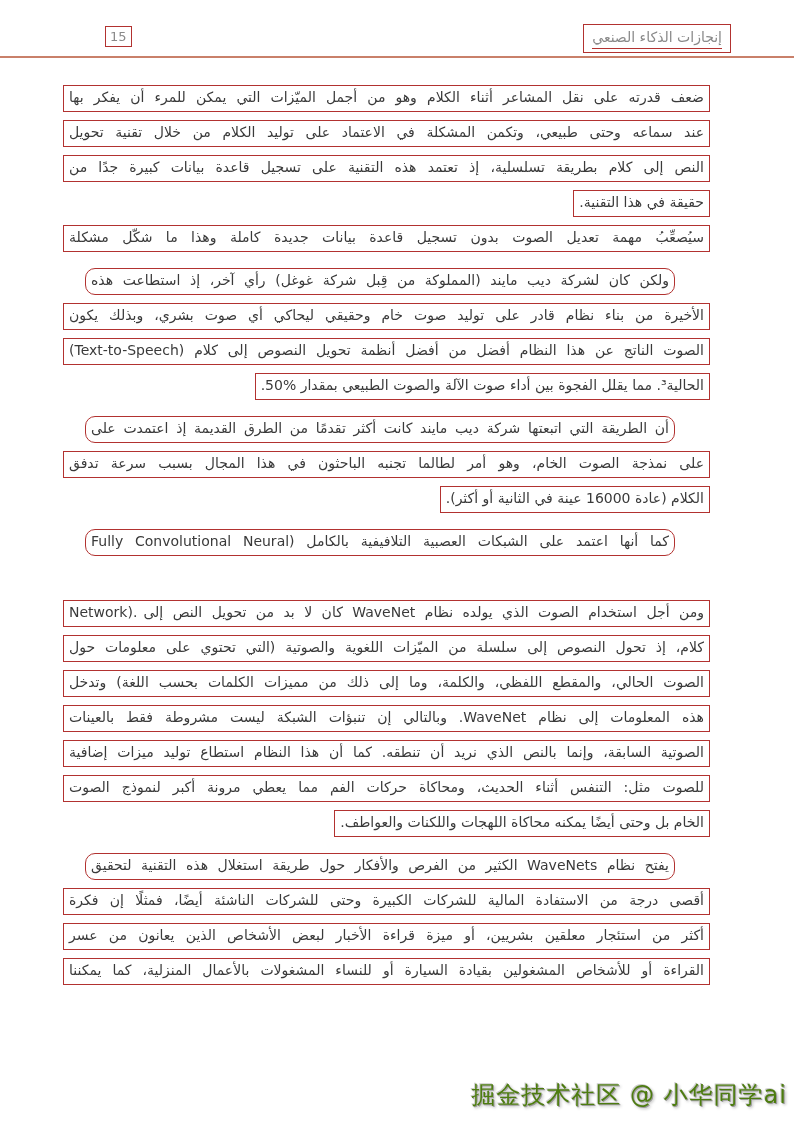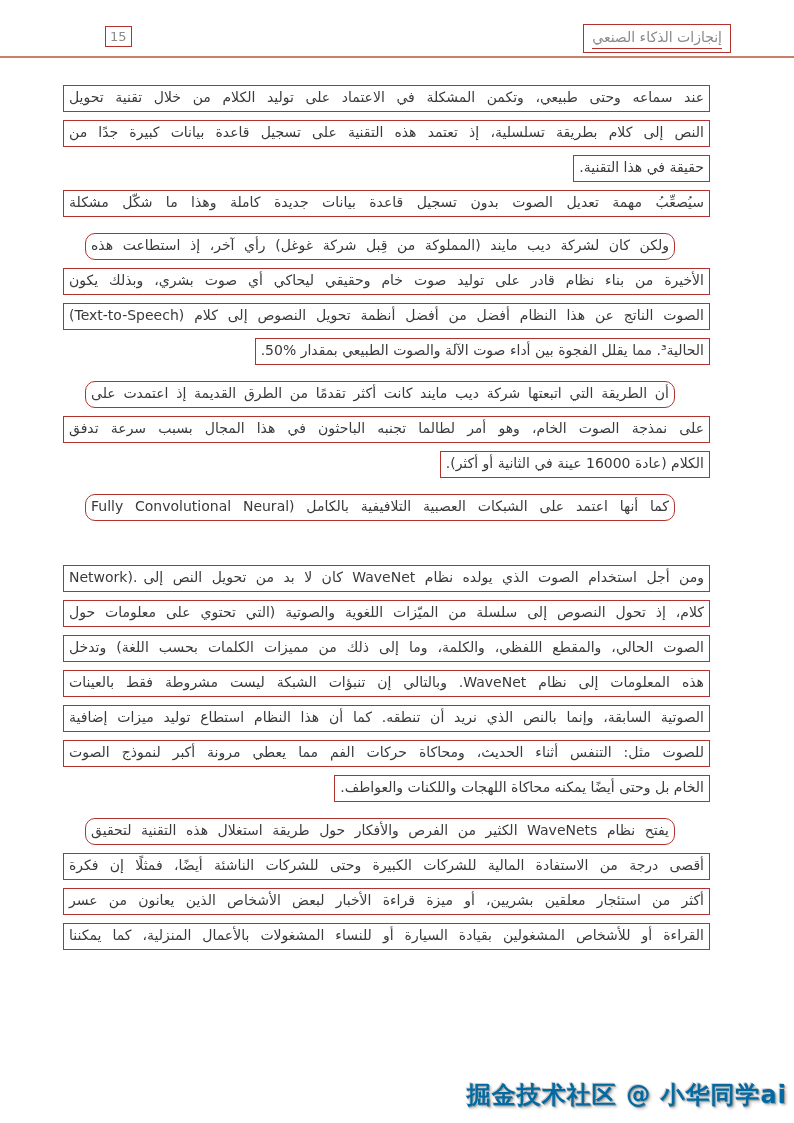--- a/index.html
+++ b/index.html
@@ -74,42 +74,43 @@
   .line.flexline{display:flex;direction:ltr;gap:6px;margin-top:44px;}
   .line.flexline .lead{direction:ltr;flex:0 0 auto;}
   .line.flexline .rest{
     flex:1 1 auto;direction:rtl;
     text-align:justify;text-align-last:justify;
     overflow:hidden;
   }
   
   .watermark{
     position:absolute;right:7px;bottom:12px;
-    font-size:24px;font-weight:bold;
+    font-size:24px;font-weight:normal;
     letter-spacing:1px;white-space:nowrap;
-    color:#0369a1;
+    color:#4d7c0f;
     text-shadow:-1px -1px 0 #cfcfcf, 1px 1px 0 #9c9c9c, 2px 2px 3px #b5b5b5;
   }
 </style>
 </head>
 <body>
 
 <div class="page">
 
   <header class="page-header">
     <div class="pagenum-box">15</div>
     <div class="title-box">
       <span class="title-text">إنجازات الذكاء الصنعي</span>
     </div>
   </header>
 
   <div class="header-rule"></div>
 
   <main class="doc-body" id="doc-body">
       <div class="para">
+        <div class="line full">ضعف قدرته على نقل المشاعر أثناء الكلام وهو من أجمل الميّزات التي يمكن للمرء أن يفكر بها</div>
         <div class="line full">عند سماعه وحتى طبيعي، وتكمن المشكلة في الاعتماد على توليد الكلام من خلال تقنية تحويل</div>
         <div class="line full">النص إلى كلام بطريقة تسلسلية، إذ تعتمد هذه التقنية على تسجيل قاعدة بيانات كبيرة جدًا من</div>
         <div class="line last">حقيقة في هذا التقنية.</div>
         <div class="line full">سيُصعِّبُ مهمة تعديل الصوت بدون تسجيل قاعدة بيانات جديدة كاملة وهذا ما شكّل مشكلة</div>
       </div>
       <div class="para">
         <div class="line first">ولكن كان لشركة ديب مايند (المملوكة من قِبل شركة غوغل) رأي آخر، إذ استطاعت هذه</div>
         <div class="line full">الأخيرة من بناء نظام قادر على توليد صوت خام وحقيقي ليحاكي أي صوت بشري، وبذلك يكون</div>
         <div class="line full">الصوت الناتج عن هذا النظام أفضل من أفضل أنظمة تحويل النصوص إلى كلام (Text-to-Speech)</div>
         <div class="line last">الحالية³. مما يقلل الفجوة بين أداء صوت الآلة والصوت الطبيعي بمقدار %50.</div>

